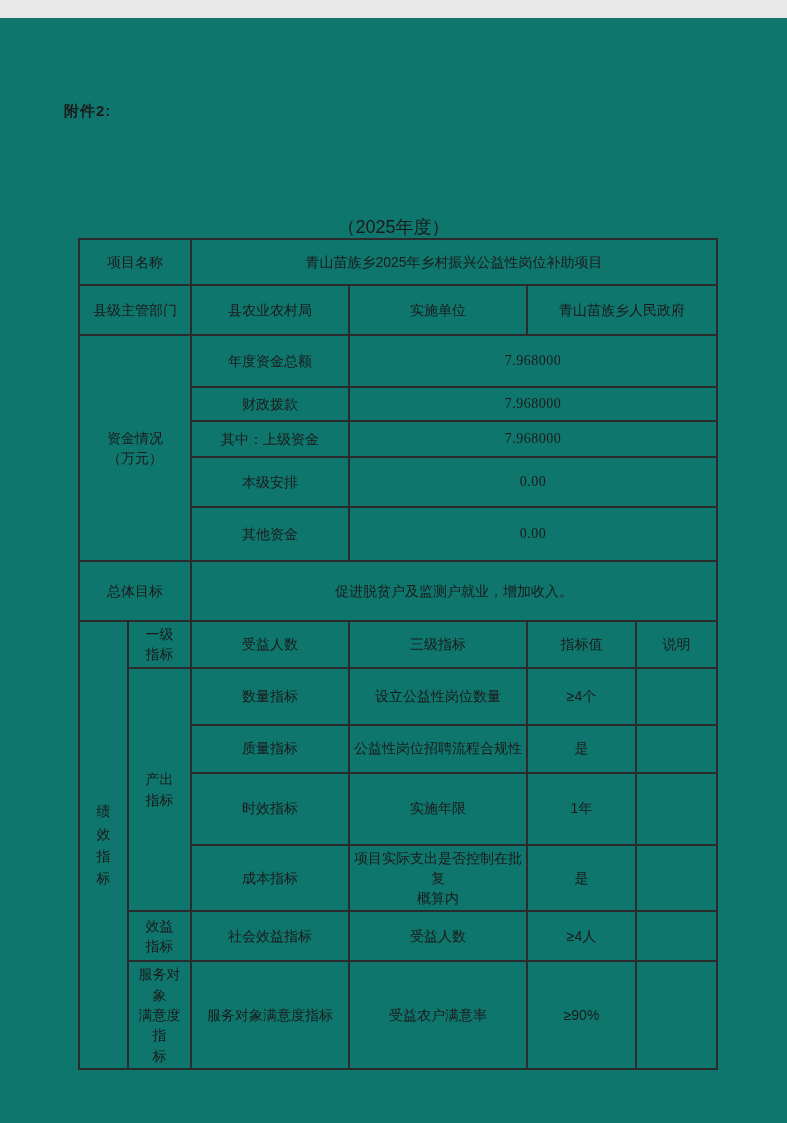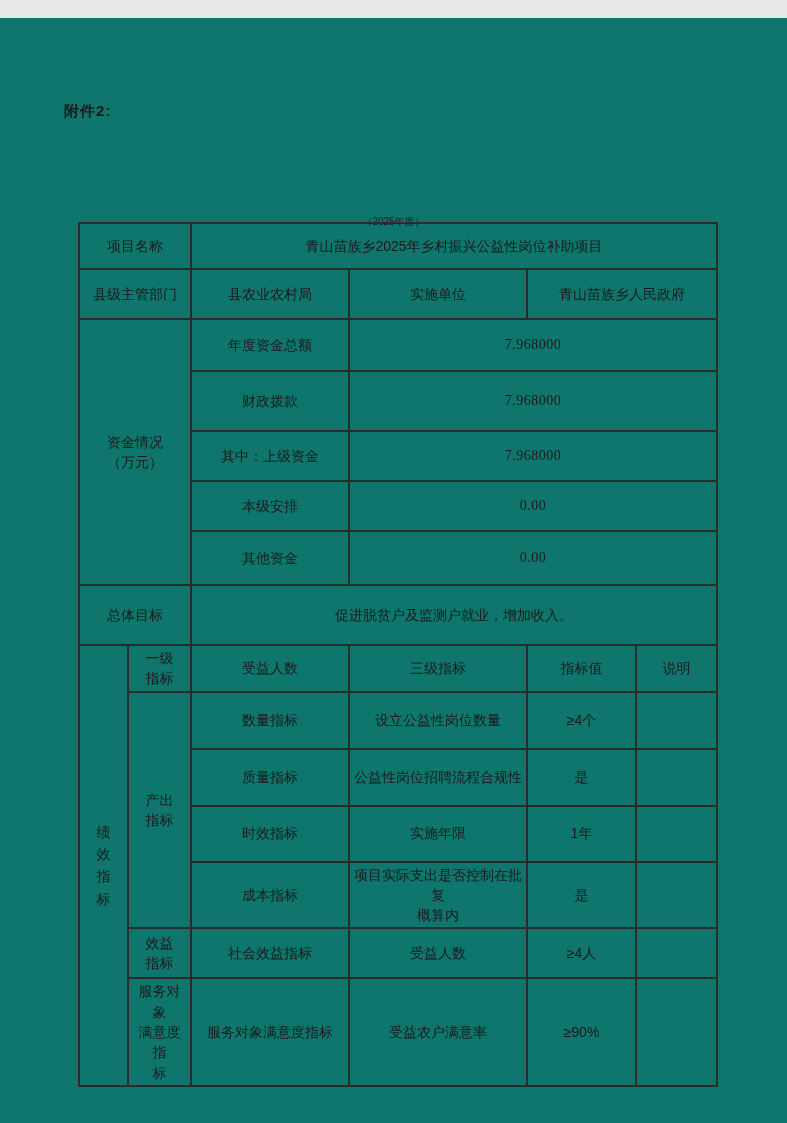--- a/index.html
+++ b/index.html
@@ -34,27 +34,27 @@
     font-size: 23px;
     font-weight: 700;
     letter-spacing: 0.5px;
   }
   .doc-subtitle {
     position: absolute;
     left: 0;
     right: 0;
     top: 197px;
     text-align: center;
-    font-size: 10px;
+    font-size: 18px;
     font-weight: 500;
   }
   table.main {
     position: absolute;
     left: 78px;
-    top: 204px;
+    top: 220px;
     width: 638px;
     border-collapse: collapse;
     table-layout: fixed;
   }
   table.main td {
     border: 2px solid #2b2b2b;
     text-align: center;
     vertical-align: middle;
     font-size: 14px;
     padding: 2px 4px;
@@ -104,25 +104,25 @@
     </tr>
 
     <tr style="height:52px">
       <td colspan="2" rowspan="5">
         <span class="line">资金情况</span>
         <span class="line">（万元）</span>
       </td>
       <td>年度资金总额</td>
       <td colspan="3" class="num">7.968000</td>
     </tr>
-    <tr style="height:60px">
+    <tr style="height:34px">
       <td>财政拨款</td>
       <td colspan="3" class="num">7.968000</td>
     </tr>
-    <tr style="height:50px">
+    <tr style="height:36px">
       <td>其中：上级资金</td>
       <td colspan="3" class="num">7.968000</td>
     </tr>
     <tr style="height:50px">
       <td>本级安排</td>
       <td colspan="3" class="num">0.00</td>
     </tr>
     <tr style="height:54px">
       <td>其他资金</td>
       <td colspan="3" class="num">0.00</td>
@@ -153,27 +153,27 @@
     <tr style="height:57px">
       <td rowspan="4">
         <span class="line">产出</span>
         <span class="line">指标</span>
       </td>
       <td>数量指标</td>
       <td>设立公益性岗位数量</td>
       <td class="indicator-val">≥4个</td>
       <td></td>
     </tr>
-    <tr style="height:57px">
+    <tr style="height:48px">
       <td>质量指标</td>
       <td>公益性岗位招聘流程合规性</td>
       <td class="indicator-val">是</td>
       <td></td>
     </tr>
-    <tr style="height:56px">
+    <tr style="height:72px">
       <td>时效指标</td>
       <td>实施年限</td>
       <td class="indicator-val">1年</td>
       <td></td>
     </tr>
     <tr style="height:60px">
       <td>成本指标</td>
       <td>
         <span class="line">项目实际支出是否控制在批复</span>
         <span class="line">概算内</span>

